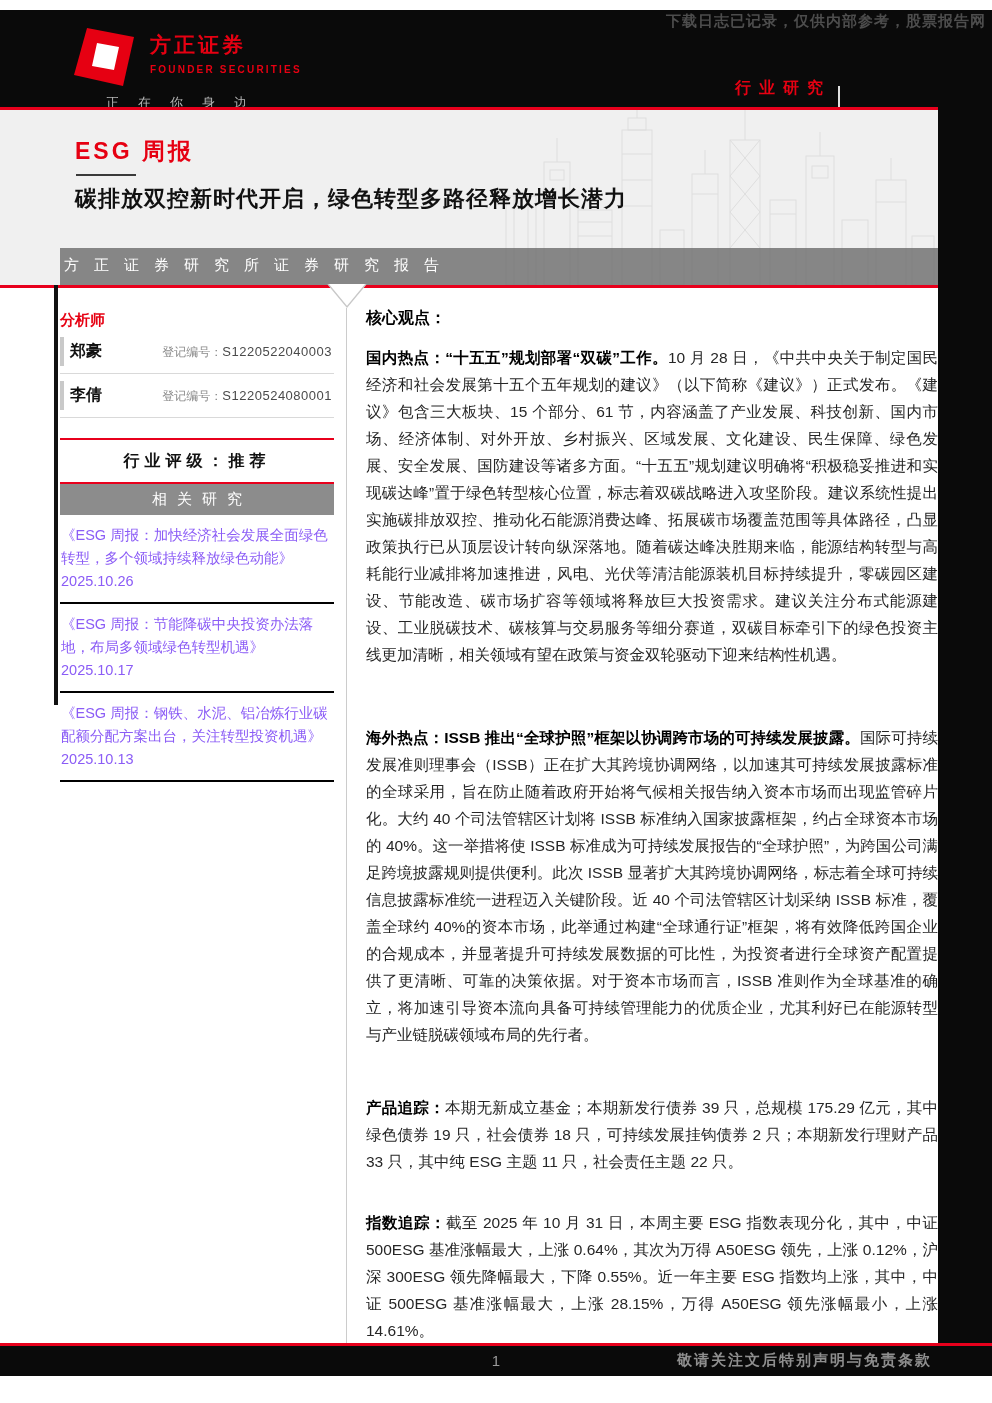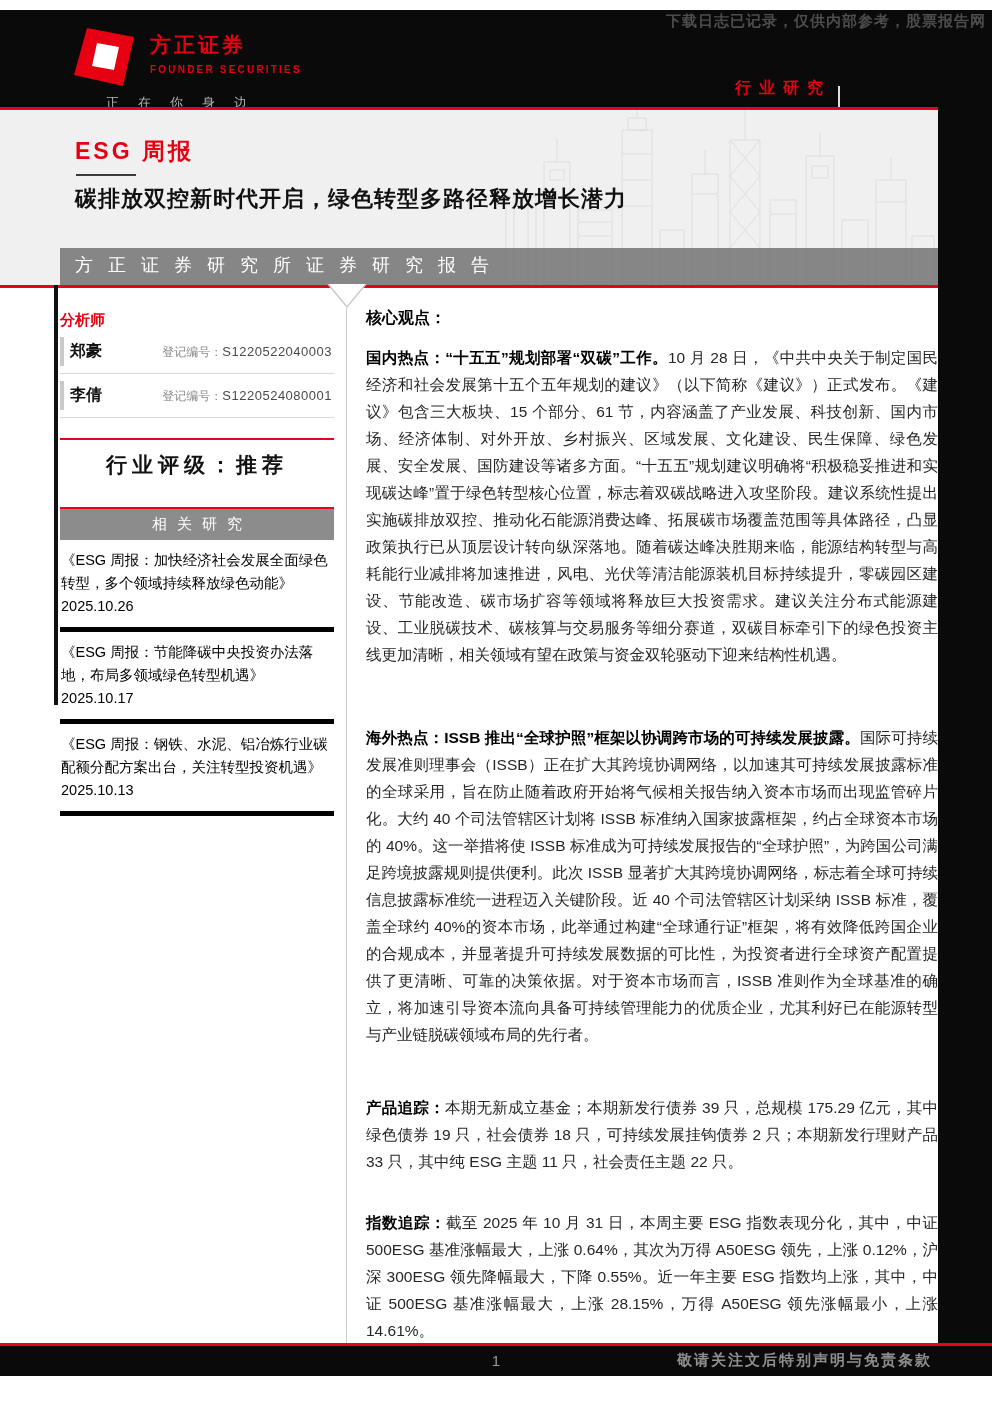--- a/index.html
+++ b/index.html
@@ -23,43 +23,43 @@
   
   .right-band { position:absolute; top:110px; right:0; width:54px; height:1233px; background:#0a0a0a; }
 
   
   .header-gray { position:absolute; top:110px; left:0; width:938px; height:175px; background:#f0f0f0; overflow:hidden; }
   .skyline { position:absolute; right:0; bottom:0; }
   .report-type { position:absolute; left:75px; top:26px; color:#e60012; font-size:23px; font-weight:bold; letter-spacing:3px; }
   .report-type-underline { position:absolute; left:76px; top:64px; width:60px; height:2px; background:#3a3a3a; }
   .report-title { position:absolute; left:75px; top:74px; color:#111; font-size:22px; font-weight:bold; letter-spacing:1px; }
   .institute-bar { position:absolute; left:60px; top:138px; width:878px; height:42px; background:rgba(110,110,110,0.82);
-                   color:#ffffff; font-size:18px; letter-spacing:15px; line-height:34px; padding-left:15px; }
+                   color:#ffffff; font-size:15px; letter-spacing:15px; line-height:34px; padding-left:4px; }
   .header-redline { position:absolute; top:285px; left:0; width:938px; height:3px; background:#e8001c; }
   .notch { position:absolute; left:327px; top:284px; z-index:5; }
 
   
   .v-divider { position:absolute; left:346px; top:308px; width:1px; height:1035px; background:#cccccc; }
 
   
   .side-black-rule { position:absolute; left:54px; top:285px; width:4px; height:420px; background:#111; }
   .sidebar { position:absolute; left:60px; top:285px; width:274px; }
   .analyst-label { margin-top:26px; color:#e60012; font-size:15px; font-weight:bold; }
   .analyst-row { position:relative; display:flex; justify-content:space-between; align-items:baseline;
                  padding:11px 2px 11px 10px; border-bottom:1px solid #d9d9d9; }
   .analyst-marker { position:absolute; left:0; top:7px; bottom:7px; width:4px; background:#c9c9c9; }
   .analyst-name { font-size:16px; font-weight:bold; color:#111; }
   .reg-label { font-size:12px; color:#8a8a8a; }
   .reg-no { font-size:13px; color:#4a4a4a; letter-spacing:0.5px; }
-  .rating { margin-top:20px; border-top:2px solid #e8001c; padding:11px 0 28px; text-align:center;
-            font-size:21px; font-weight:bold; color:#111; letter-spacing:5px; }
+  .rating { margin-top:20px; border-top:2px solid #e8001c; padding:11px 0 10px; text-align:center;
+            font-size:16px; font-weight:bold; color:#111; letter-spacing:5px; }
   .related-title { border-top:2px solid #e8001c; background:#8c8c8c; color:#ffffff; text-align:center;
                    font-size:15px; letter-spacing:10px; padding:6px 0 6px 10px; }
-  .related-item { padding:9px 1px; border-bottom:5px solid #000000; font-size:14.5px; line-height:23px;
-                  color:#000000; font-weight:500; cursor:pointer; }
+  .related-item { padding:9px 1px; border-bottom:2px solid #000000; font-size:14.5px; line-height:23px;
+                  color:#8b5cf6; font-weight:500; cursor:pointer; }
 
   
   .main { position:absolute; left:366px; top:308px; width:572px; color:#262626; }
   .core-heading { font-size:16px; font-weight:bold; color:#000; margin-bottom:15px; }
   .main p { font-size:15.5px; line-height:27px; text-align:justify; }
   .main p b { color:#000; }
   .sec-overseas { margin-top:56px; }
   .sec-product { margin-top:46px; }
   .sec-index { margin-top:34px; }
 

